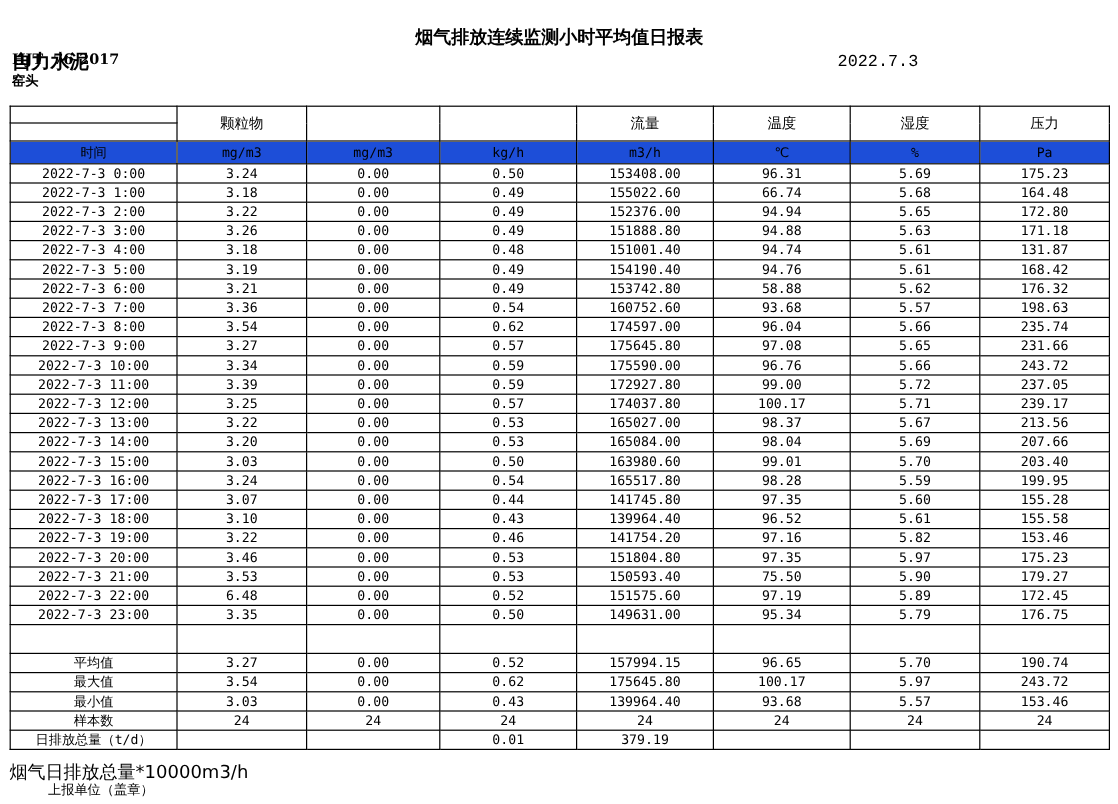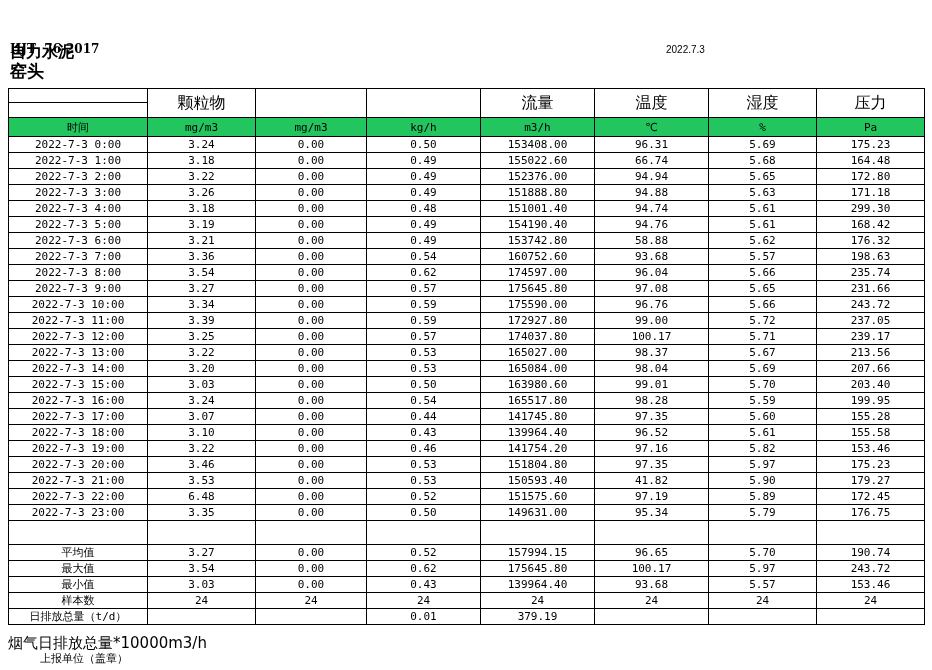--- a/index.html
+++ b/index.html
@@ -11,53 +11,54 @@
   .abs { position:absolute; }
   #standard-code {
     left:10px; top:6px; font-family:"DejaVu Serif","Liberation Serif",serif;
     font-weight:bold; font-size:12px; white-space:pre;margin-top:36px;
   }
   #report-title {
     left:0; top:22px; width:932px; text-align:center;
     font-weight:bold; font-size:15px;
   }
   #company-name { left:10px; top:42px; font-weight:bold; font-size:16px; }
-  #unit-name    { left:10px; top:60px; font-weight:bold; font-size:17px; }
+  #unit-name    { left:10px; top:60px; font-weight:bold; font-size:11px; }
   #report-date  {
-    left:666px; top:44px; font-size:10px;
-    font-family:Liberation Sans, sans-serif;
+    left:698px; top:44px; font-size:14px;
+    font-family:Liberation Mono, monospace;
   }
   table#report-table {
     position:absolute; left:8px; top:88px;
     border-collapse:collapse; table-layout:fixed; width:916px;
     font-family:"DejaVu Sans Mono","DejaVu Sans","Liberation Mono",monospace;
     font-size:11px;
   }
   #report-table td {
     border:1px solid #000; padding:0; text-align:center; vertical-align:middle;
     overflow:hidden; white-space:nowrap;
   }
   tr.h1a td { height:13px; }
   tr.h1b td { height:14px; }
-  tr.h1a td.poll { font-family:"DejaVu Sans","Liberation Sans",sans-serif; font-size:16px; }
-  tr.unit-row td { height:18px; background:#22c55e; }
+  tr.h1a td.poll { font-family:"DejaVu Sans","Liberation Sans",sans-serif; font-size:12px; }
+  tr.unit-row td { height:18px; background:#1d4ed8; }
   tr.data-row td { height:15px; }
   tr.blank-row td { height:23px; }
   tr.summary-row td { height:15px; }
   tr.summary-row.left-label td:first-child { text-align:left; padding-left:6px; }
   #footer-note { left:8px; top:634px; font-size:15px; }
   #report-unit-line { left:8px; top:651px; font-size:11px;margin-left:32px; }
   #unit-label { left:180px; top:651px; font-size:11px;margin-top:20px; }
 </style>
 </head>
 <body>
 
 <div id="page">
 
   <div id="standard-code" class="abs">HJT  76-2017</div>
+  <div id="report-title" class="abs">烟气排放连续监测小时平均值日报表</div>
   <div id="company-name" class="abs">自力水泥</div>
   <div id="unit-name" class="abs">窑头</div>
   <div id="report-date" class="abs">2022.7.3</div>
 
   <table id="report-table">
     <colgroup>
       <col style="width:139px">
         <col style="width:108px">
         <col style="width:111px">
         <col style="width:114px">
@@ -133,21 +134,21 @@
           <td>171.18</td>
         </tr>
         <tr class="data-row">
           <td>2022-7-3 4:00</td>
           <td>3.18</td>
           <td>0.00</td>
           <td>0.48</td>
           <td>151001.40</td>
           <td>94.74</td>
           <td>5.61</td>
-          <td>299.30</td>
+          <td>131.87</td>
         </tr>
         <tr class="data-row">
           <td>2022-7-3 5:00</td>
           <td>3.19</td>
           <td>0.00</td>
           <td>0.49</td>
           <td>154190.40</td>
           <td>94.76</td>
           <td>5.61</td>
           <td>168.42</td>
@@ -301,21 +302,21 @@
           <td>97.35</td>
           <td>5.97</td>
           <td>175.23</td>
         </tr>
         <tr class="data-row">
           <td>2022-7-3 21:00</td>
           <td>3.53</td>
           <td>0.00</td>
           <td>0.53</td>
           <td>150593.40</td>
-          <td>41.82</td>
+          <td>75.50</td>
           <td>5.90</td>
           <td>179.27</td>
         </tr>
         <tr class="data-row">
           <td>2022-7-3 22:00</td>
           <td>6.48</td>
           <td>0.00</td>
           <td>0.52</td>
           <td>151575.60</td>
           <td>97.19</td>

